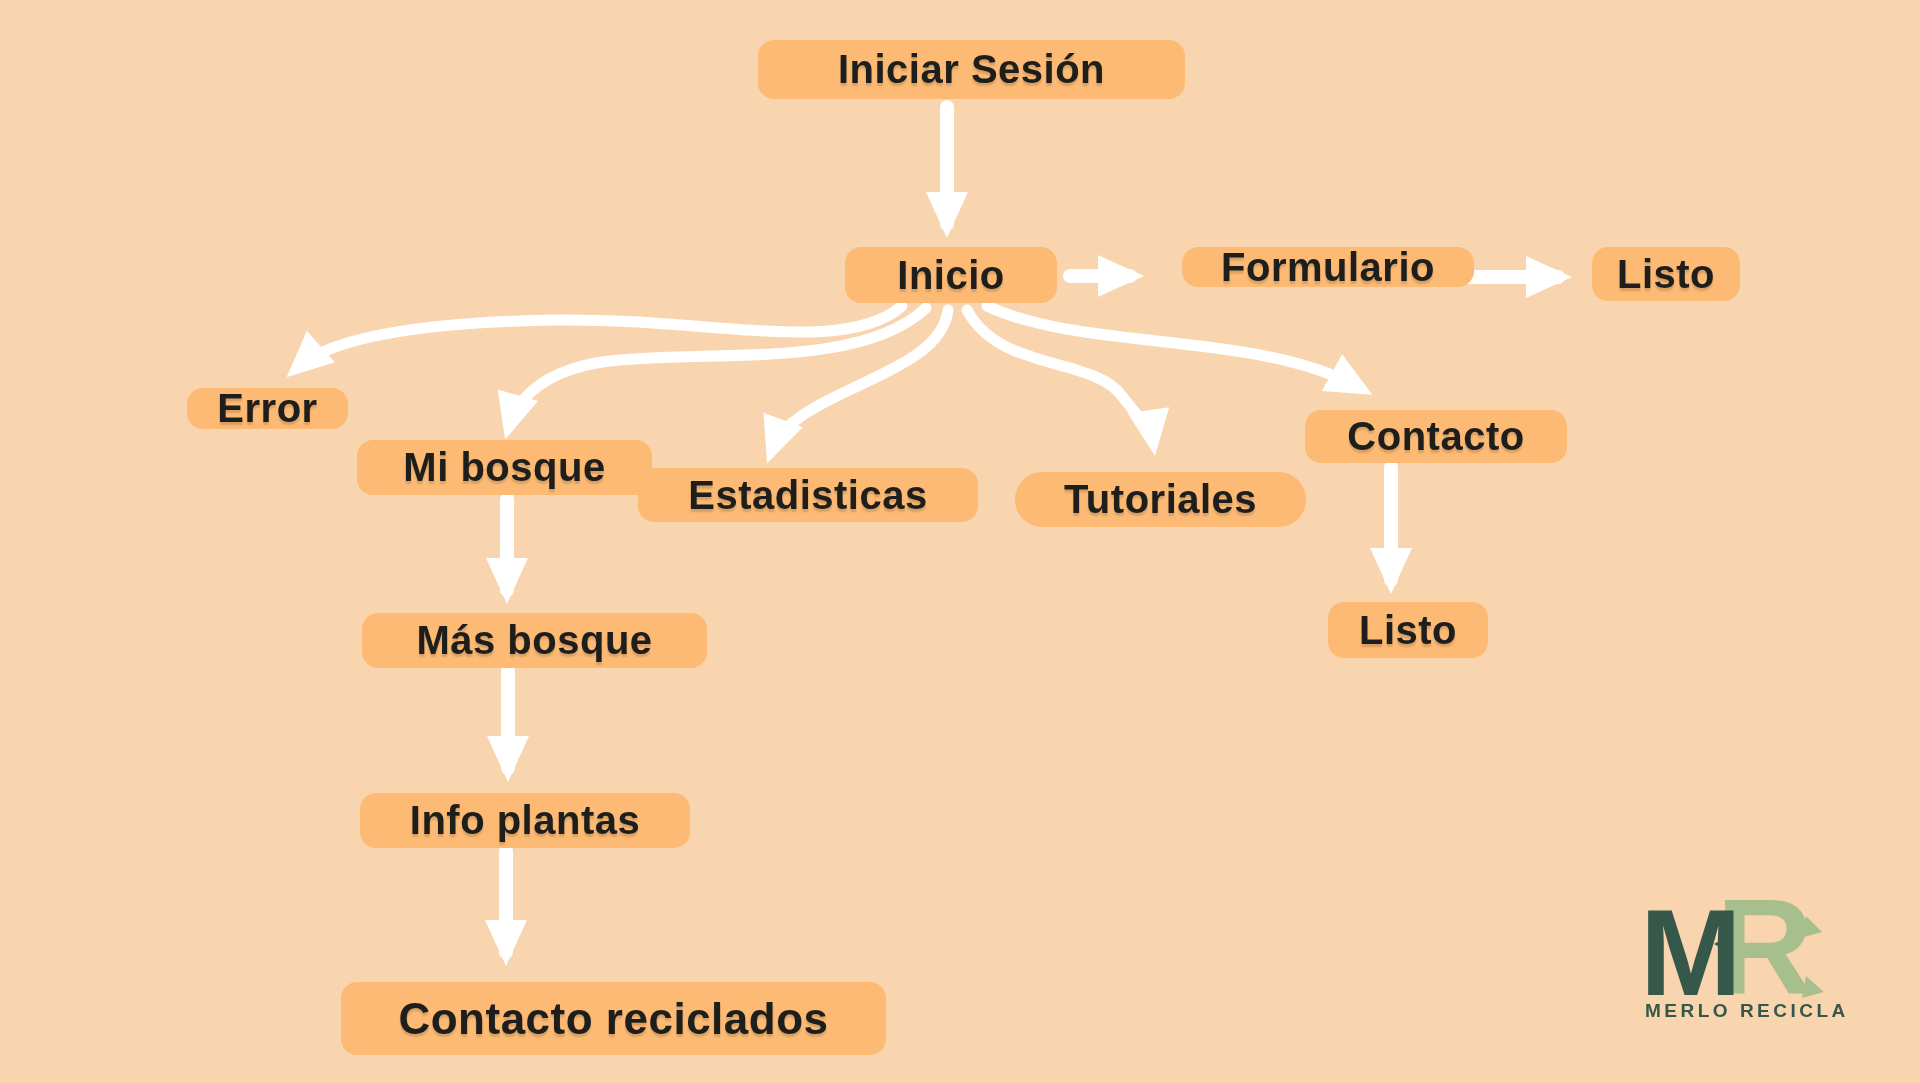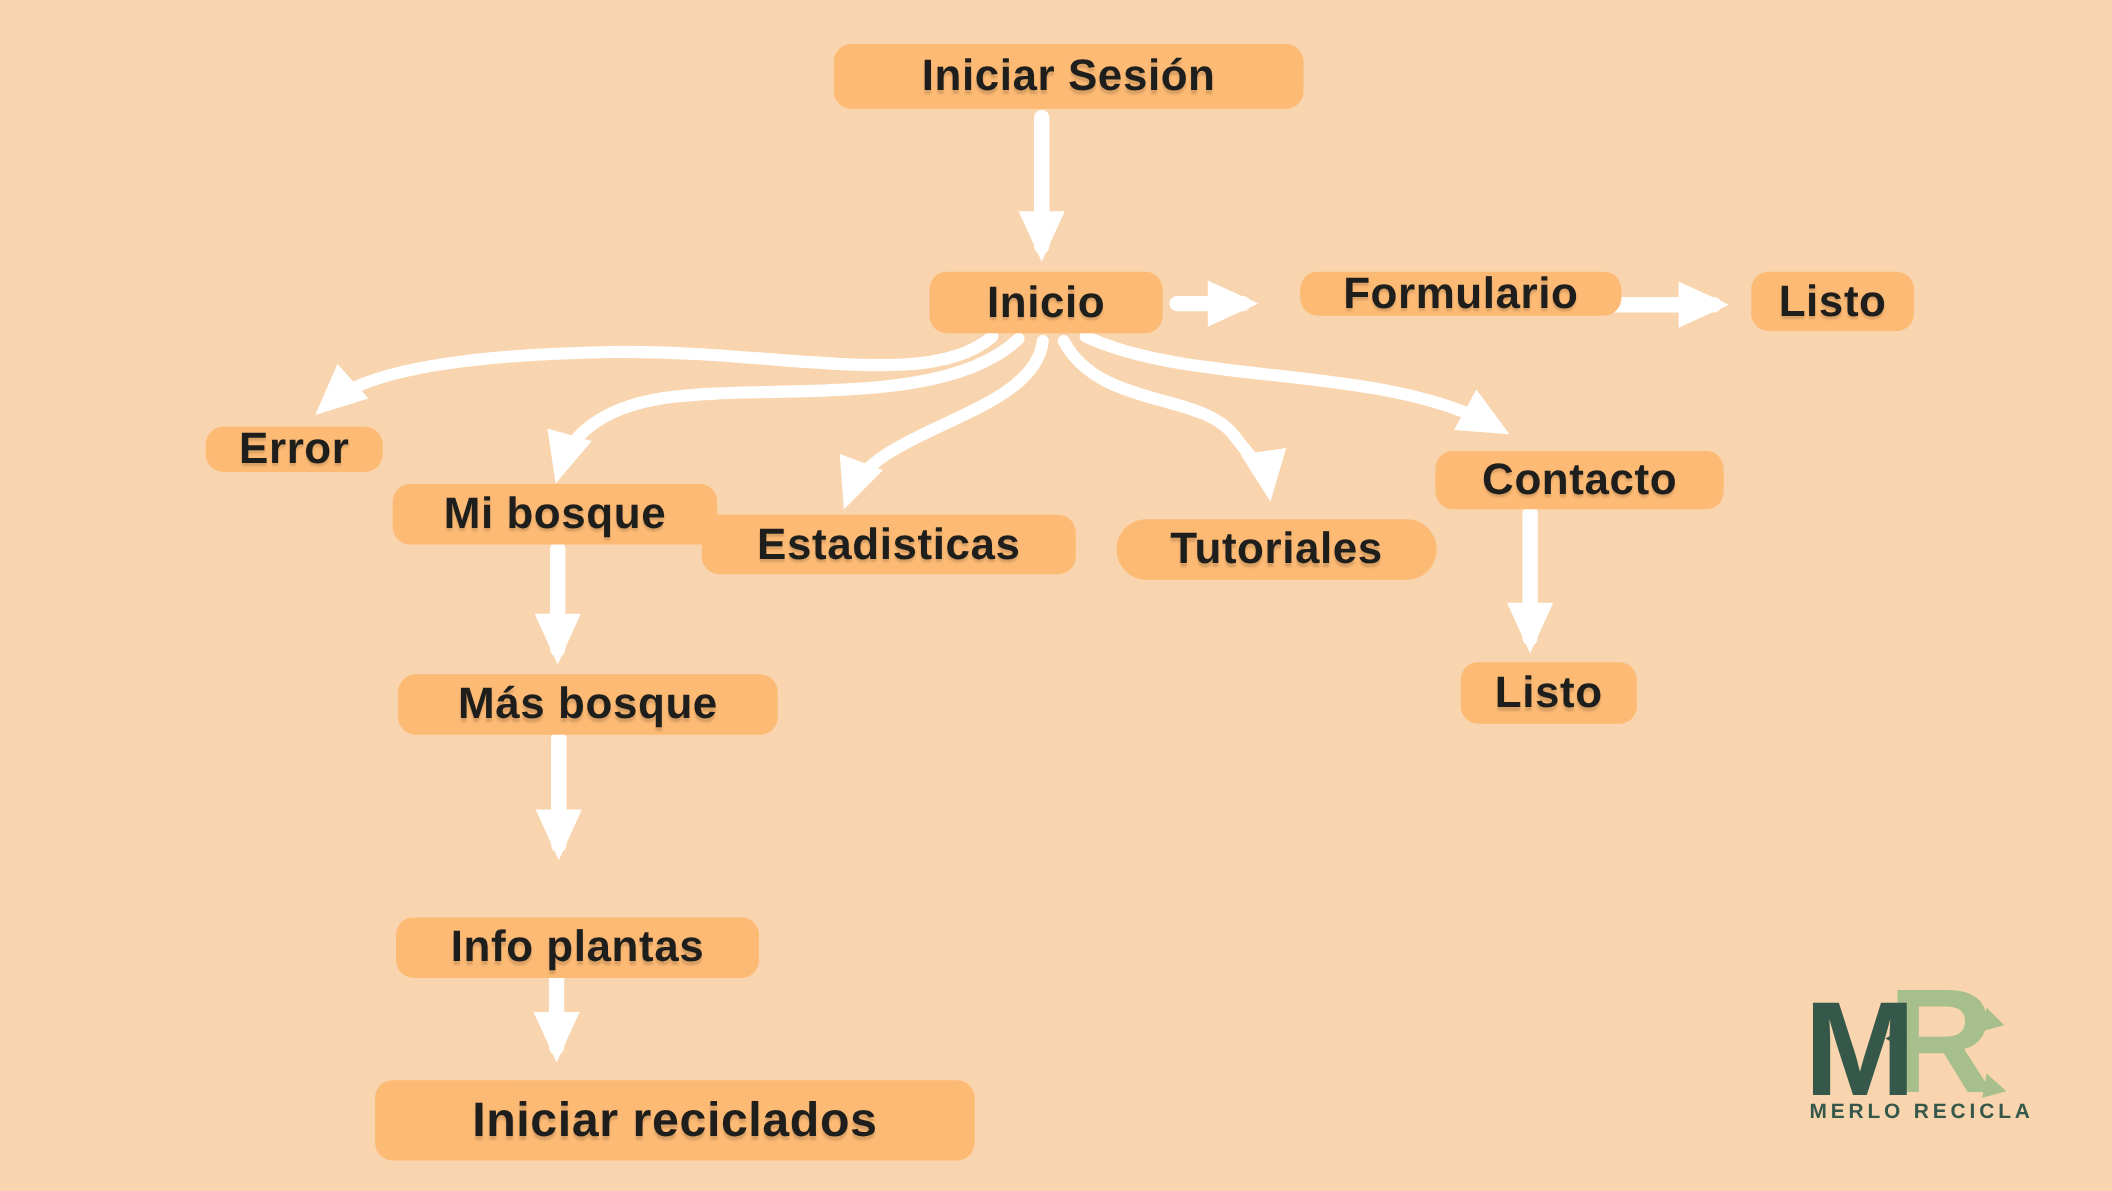--- a/index.html
+++ b/index.html
@@ -91,23 +91,23 @@
   <div class="node" style="left:638px; top:468px; width:340px; height:54px;">Estadisticas</div>
 
   <div class="node" style="left:1015px; top:472px; width:291px; height:55px;border-radius:27px;">Tutoriales</div>
 
   <div class="node" style="left:1305px; top:410px; width:262px; height:53px;">Contacto</div>
 
   <div class="node" style="left:1328px; top:602px; width:160px; height:56px;">Listo</div>
 
   <div class="node" style="left:362px; top:613px; width:345px; height:55px;">Más bosque</div>
 
-  <div class="node" style="left:360px; top:793px; width:330px; height:55px;margin-top:41px;">Info plantas</div>
+  <div class="node" style="left:360px; top:793px; width:330px; height:55px;">Info plantas</div>
 
-  <div class="node big" style="left:341px; top:982px; width:545px; height:73px;">Iniciar reciclados</div>
+  <div class="node big" style="left:341px; top:982px; width:545px; height:73px;">Contacto reciclados</div>
 
   <svg class="logo" viewBox="0 0 210 155" xmlns="http://www.w3.org/2000/svg">
     <text x="78" y="113" font-family="Liberation Sans, sans-serif" font-size="135" font-weight="bold" fill="#a7bf8c">R</text>
     <text x="2" y="115" font-family="Liberation Sans, sans-serif" font-size="122" font-weight="bold" fill="#35584a">M</text>
     <path d="M168,36 L184,52 L162,58 Z" fill="#a7bf8c"></path>
     <path d="M168,96 L186,112 L164,118 Z" fill="#a7bf8c"></path>
     <path d="M76,64 L94,54 L94,74 Z" fill="#35584a"></path>
   </svg>
   <div class="logo-caption">MERLO RECICLA</div>
 

